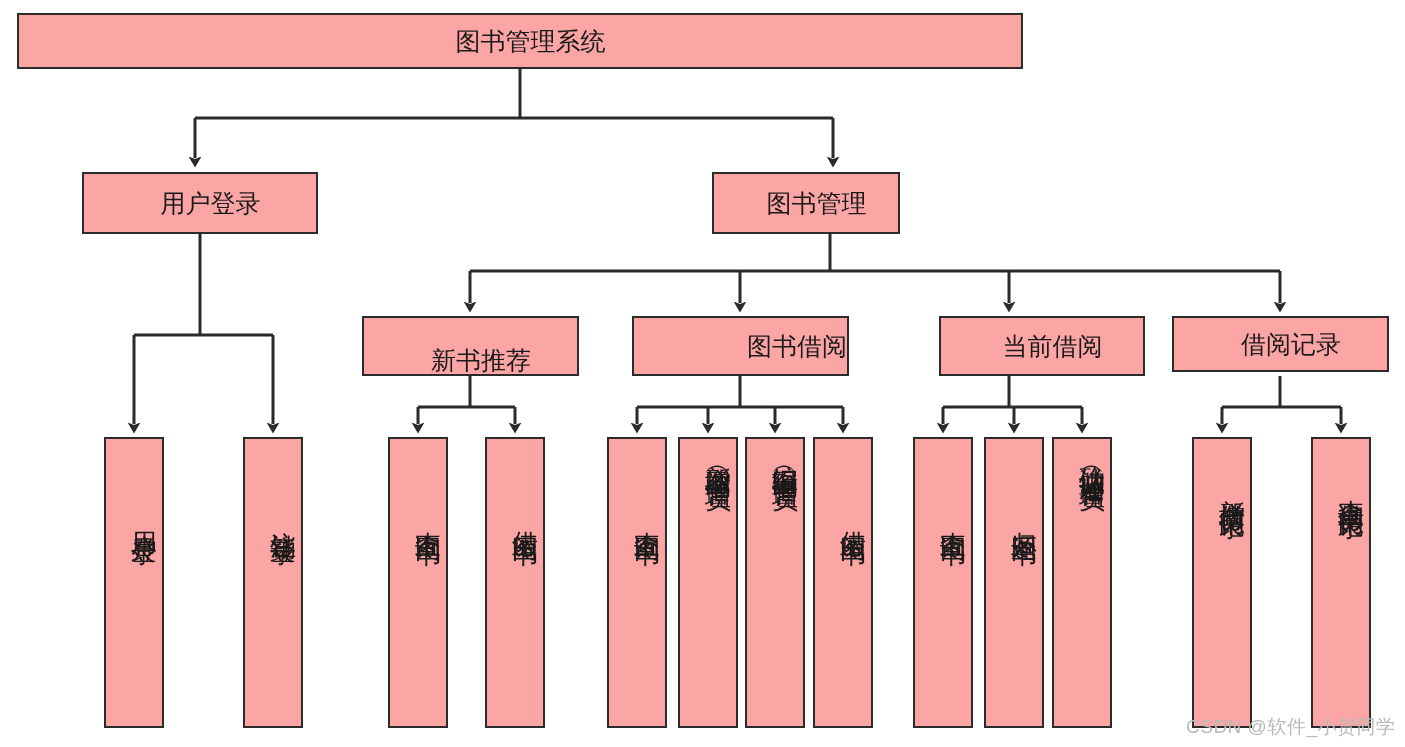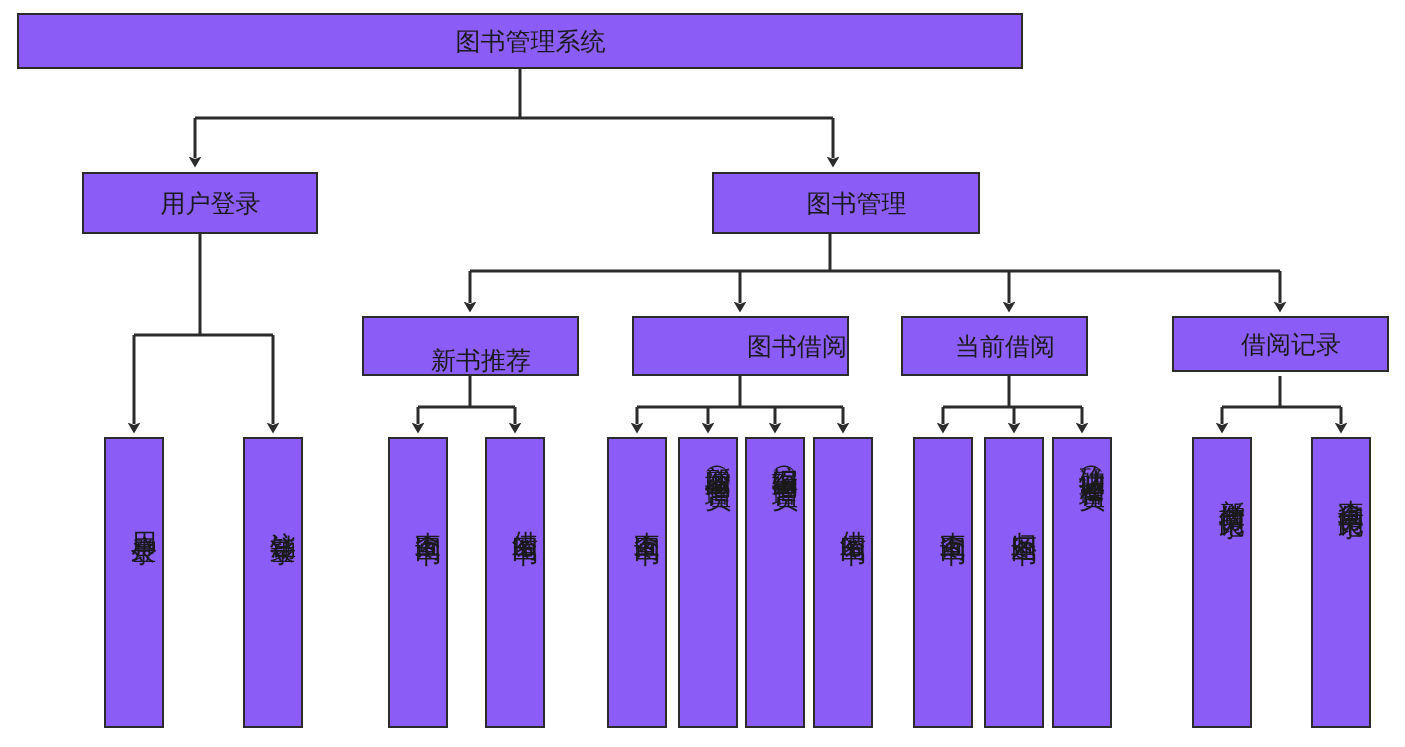--- a/index.html
+++ b/index.html
@@ -22,21 +22,21 @@
     left: 0;
     top: 0;
     width: 1405px;
     height: 747px;
     pointer-events: none;
   }
   .node {
     position: absolute;
     box-sizing: border-box;
     border: 2.5px solid #2b2b2b;
-    background: #8b5cf6;
+    background: #fca5a5;
     display: flex;
     align-items: center;
     justify-content: center;
     color: #1a1a1a;
     padding-left: 21px;
   }
   .node-label {
     text-align: center;
     line-height: 1.12;
     white-space: pre;
@@ -124,31 +124,31 @@
     </g>
   </svg>
 
   <div class="node root horizontal" style="left:17px; top:13px; width:1006px; height:56px;">
     <span class="node-label">图书管理系统</span>
   </div>
 
   <div class="node horizontal" style="left:82px; top:172px; width:236px; height:62px;">
     <span class="node-label">用户登录</span>
   </div>
-  <div class="node horizontal" style="left:712px; top:172px; width:268px; height:62px;">
+  <div class="node horizontal" style="left:712px; top:172px; width:188px; height:62px;">
     <span class="node-label">图书管理</span>
   </div>
 
   <div class="node horizontal" style="left:362px; top:316px; width:217px; height:60px;align-items:flex-end;">
     <span class="node-label">新书推荐</span>
   </div>
   <div class="node horizontal" style="left:632px; top:316px; width:217px; height:60px;justify-content:flex-end;">
     <span class="node-label">图书借阅</span>
   </div>
-  <div class="node horizontal" style="left:901px; top:316px; width:187px; height:60px;">
+  <div class="node horizontal" style="left:939px; top:316px; width:206px; height:60px;">
     <span class="node-label">当前借阅</span>
   </div>
   <div class="node horizontal" style="left:1172px; top:316px; width:217px; height:56px;">
     <span class="node-label">借阅记录</span>
   </div>
 
   <div class="node vertical" style="left:104px; top:437px; width:60px; height:291px;">
     <span class="node-label" style="margin-top:72px;">用户登录</span>
   </div>
   <div class="node vertical" style="left:243px; top:437px; width:60px; height:291px;">
@@ -185,14 +185,15 @@
     <span class="node-label" style="margin-top:6px;">确认归还（管理员）</span>
   </div>
 
   <div class="node vertical" style="left:1192px; top:437px; width:60px; height:291px;">
     <span class="node-label" style="margin-top:40px;">新增借阅记录</span>
   </div>
   <div class="node vertical" style="left:1311px; top:437px; width:60px; height:291px;">
     <span class="node-label" style="margin-top:40px;">查询借阅记录</span>
   </div>
 
+  <div class="watermark">CSDN @软件_小贺同学</div>
 
 </div>
 
 </body></html>

